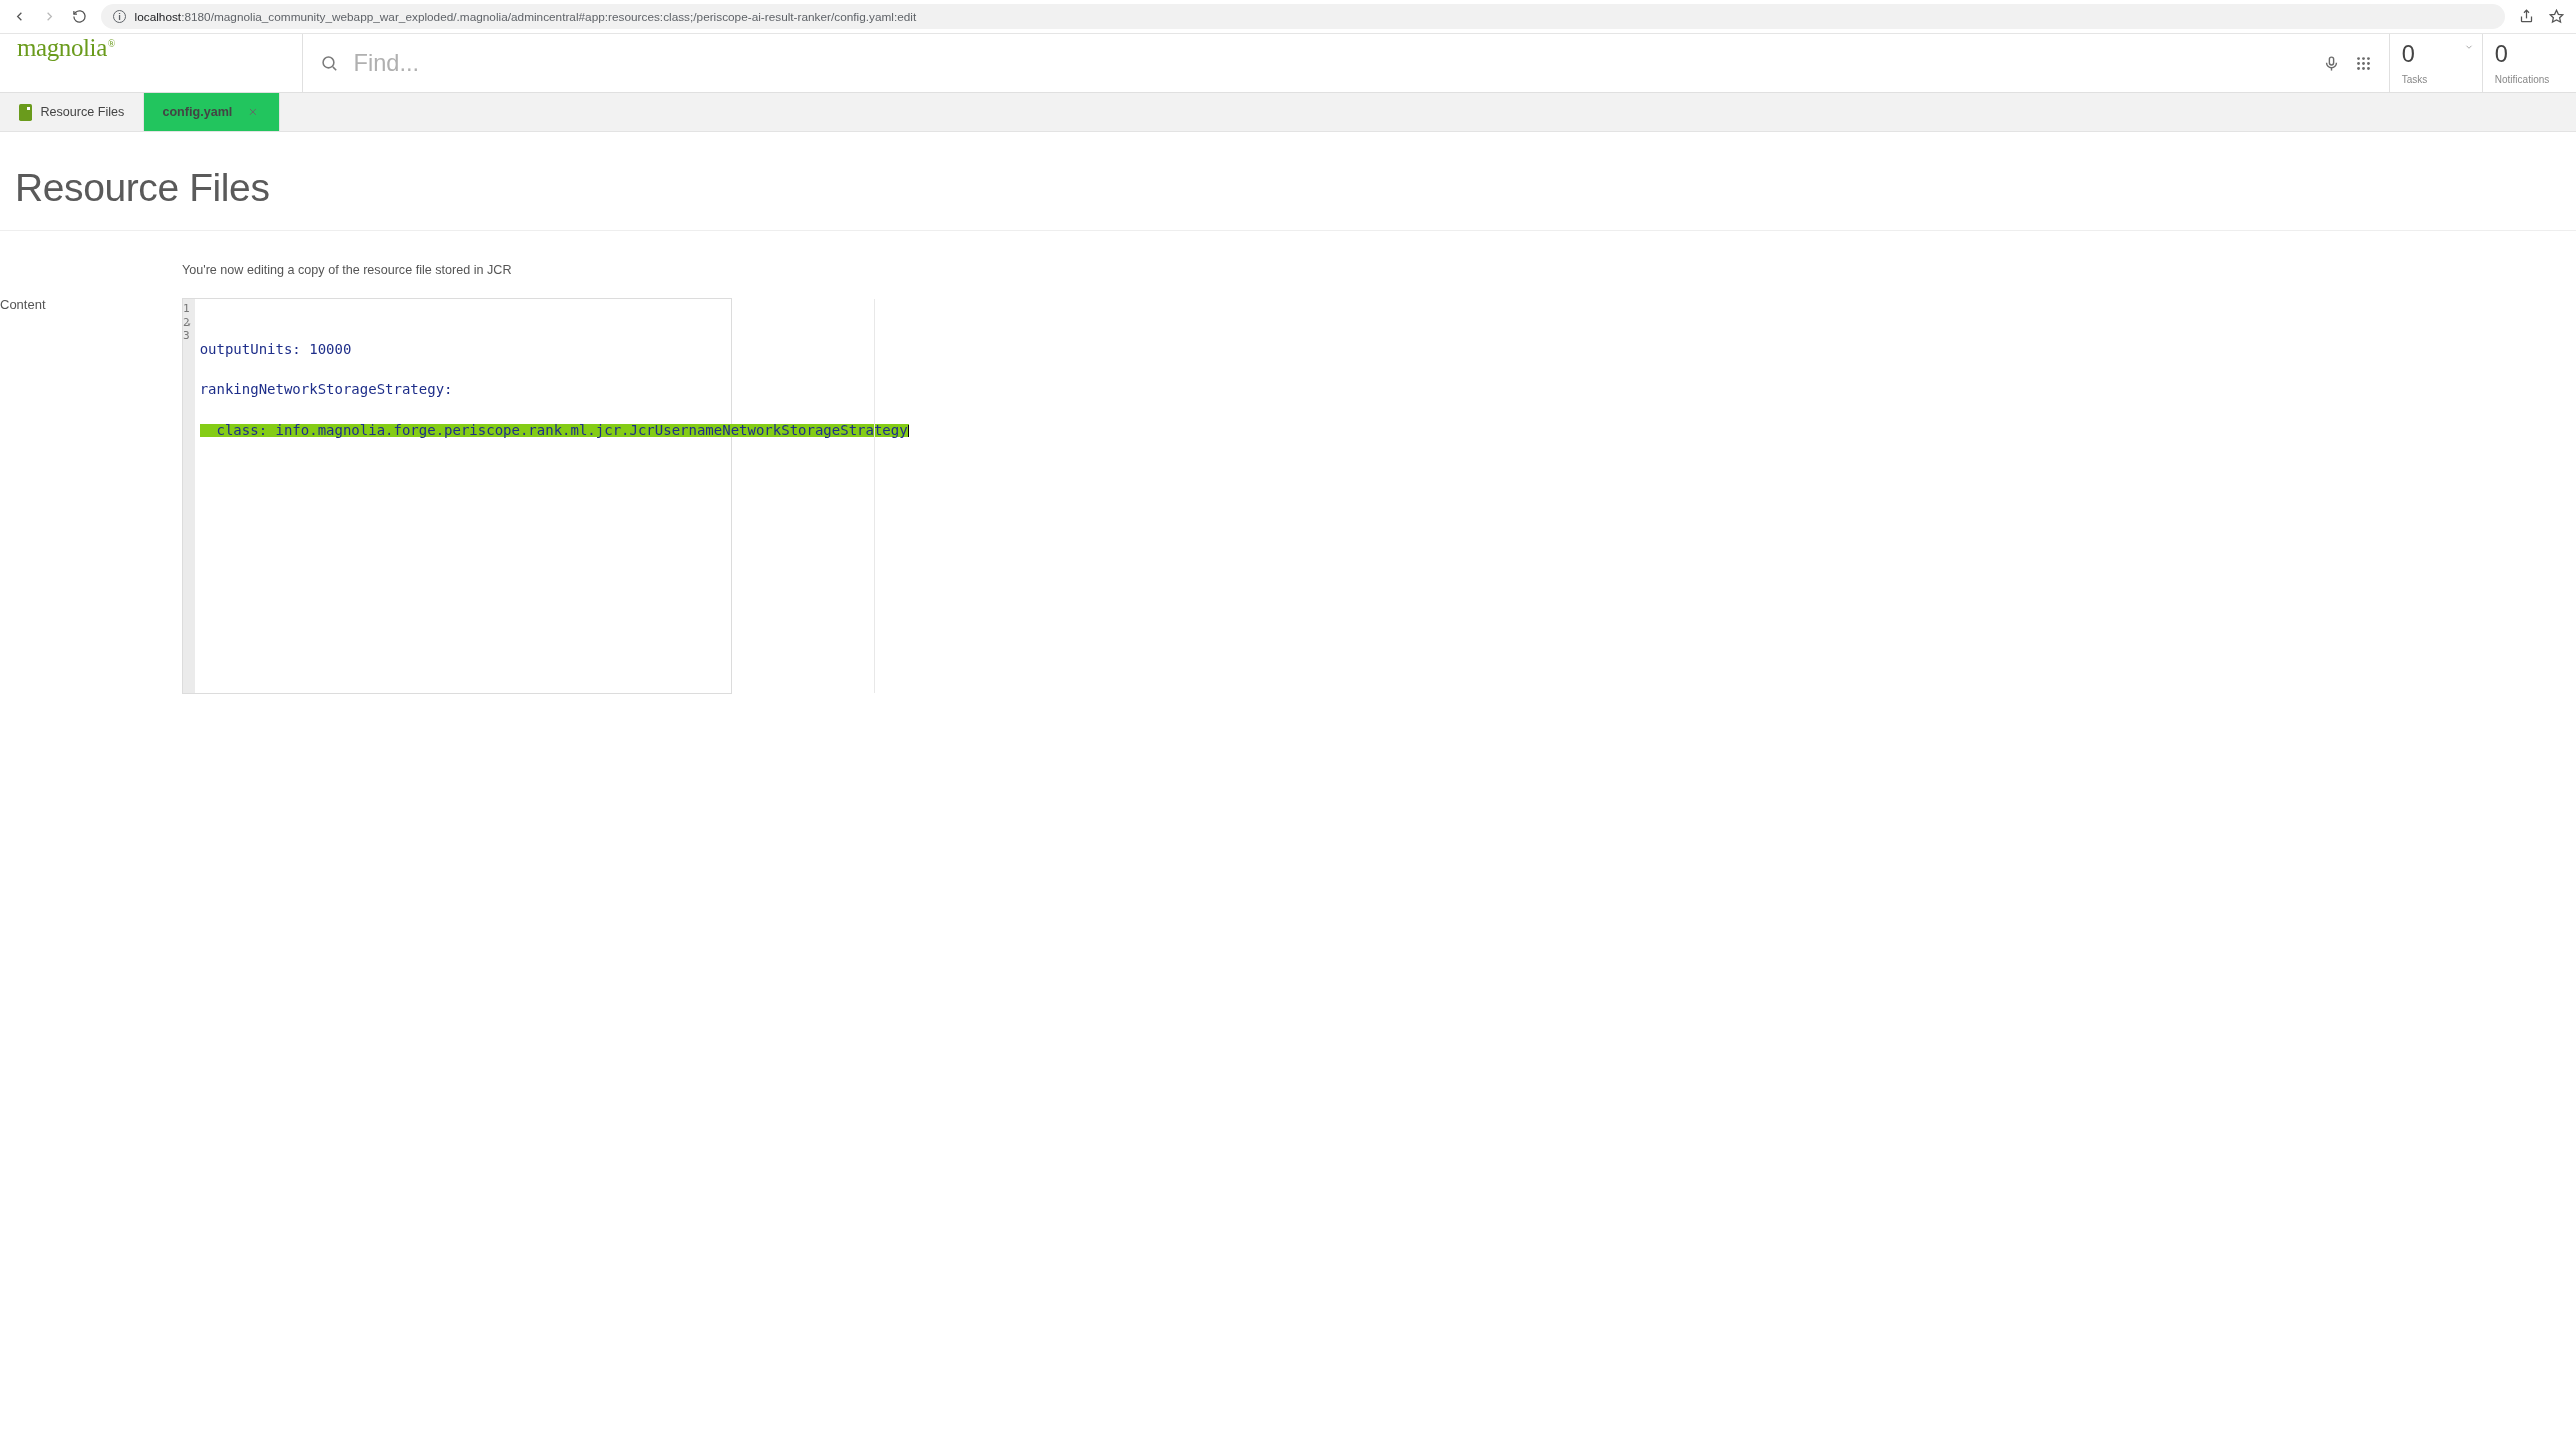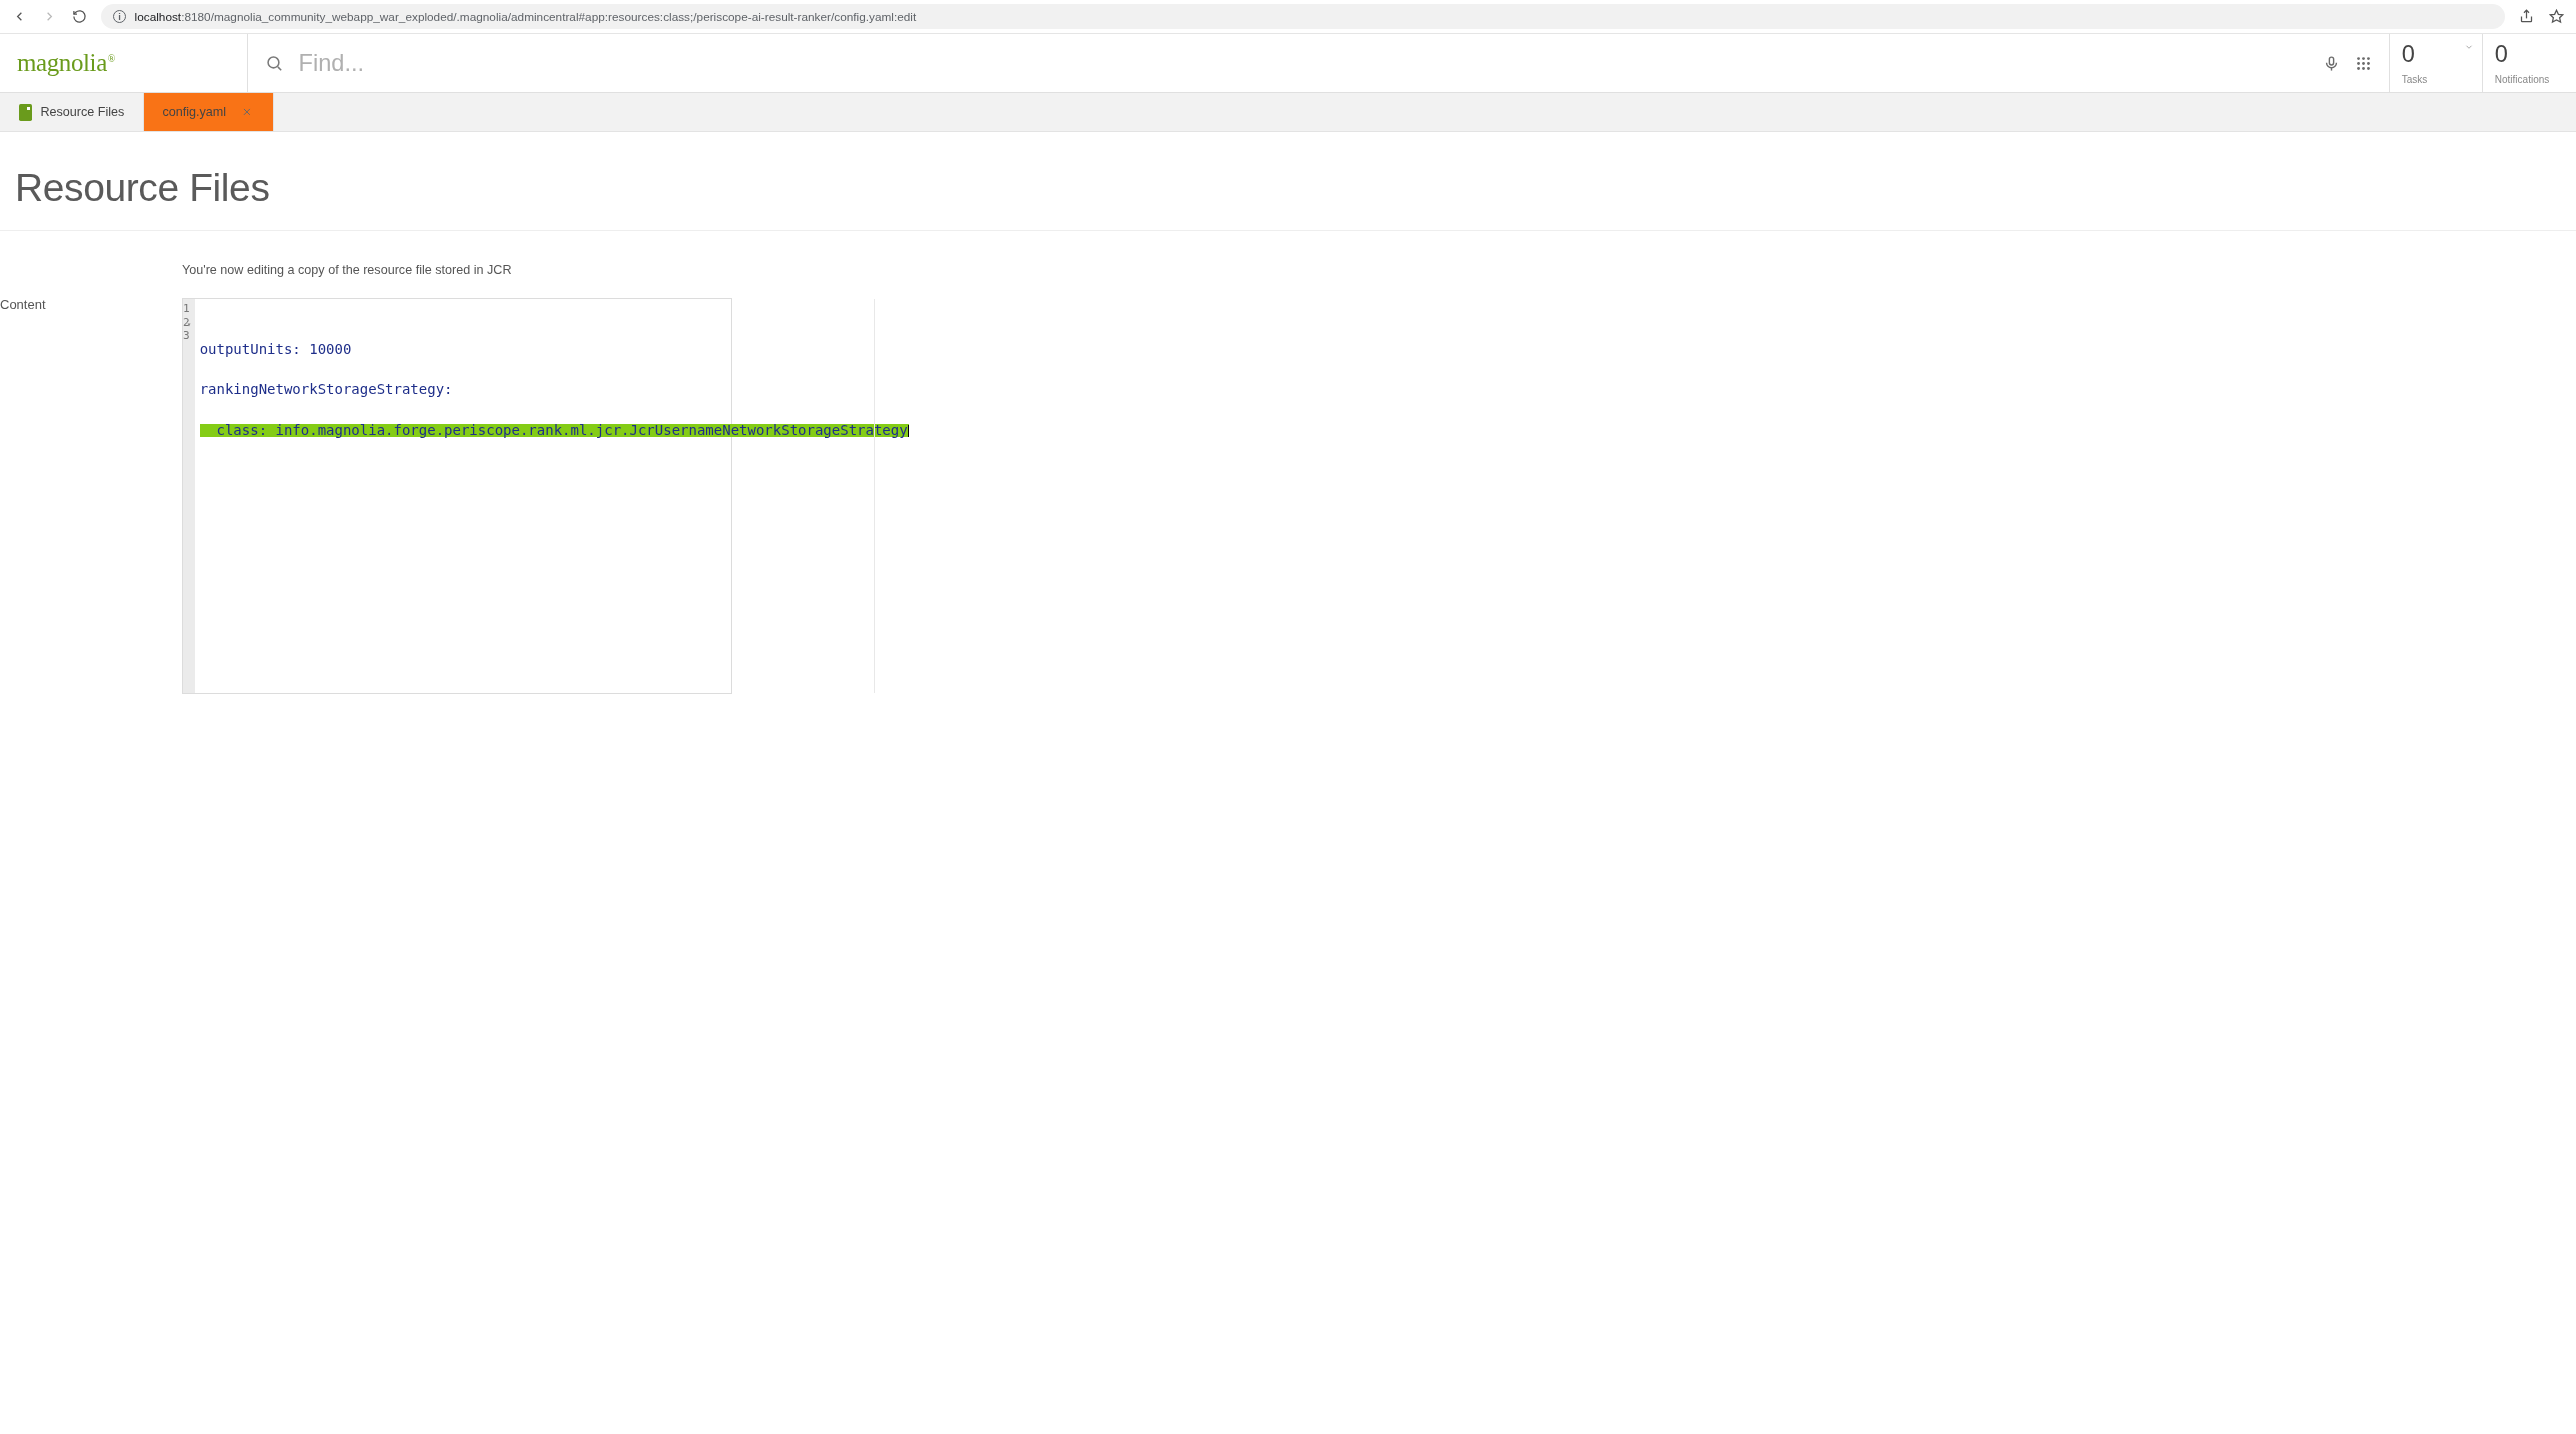--- a/index.html
+++ b/index.html
@@ -43,23 +43,22 @@
   .url-host { color:#202124; }
 
   
   .app-header {
     height: 59px;
     display: flex;
     align-items: stretch;
     border-bottom: 0.8px solid #e0e0e0;
   }
   .logo-box {
-    width: 248px;
-    display: flex;
-    align-items: center;
+    width: 303px;
+    display: flex;
     padding-left: 17px;
     border-right: 0.8px solid #e0e0e0;
     font-family: Georgia, serif;
   }
   .logo-text {
     font-size: 25px;
     color: #6a9b1c;
     font-weight: 400;
     letter-spacing: -0.4px;
   }
@@ -107,21 +106,21 @@
   }
   .tab {
     display:flex; align-items:center; gap:8.4px;
     padding: 0 18.5px;
     font-size: 12.6px;
     color:#444;
     border-right:0.8px solid #e3e3e3;
     cursor:pointer;
     background:#f2f2f2;
   }
-  .tab.active { background:#f97316; font-weight:400; }
+  .tab.active { background:#22c55e; font-weight:700; }
   .file-icon { width:13.5px;height:17px;background:#6a9b1c;border-radius:1.7px;display:inline-block;position:relative;}
   .file-icon::after{content:"";position:absolute;right:1.7px;top:3.4px;width:3.4px;height:3.4px;background:#fff;}
   .close-x { display:inline-flex; width:15px;height:15px;align-items:center;justify-content:center;color:#666;margin-left:5px;}
 
   
   .page-title {
     font-size: 39px;
     font-weight: 300;
     color: #5a5a5a;
     padding: 34px 0 20px 15px;

